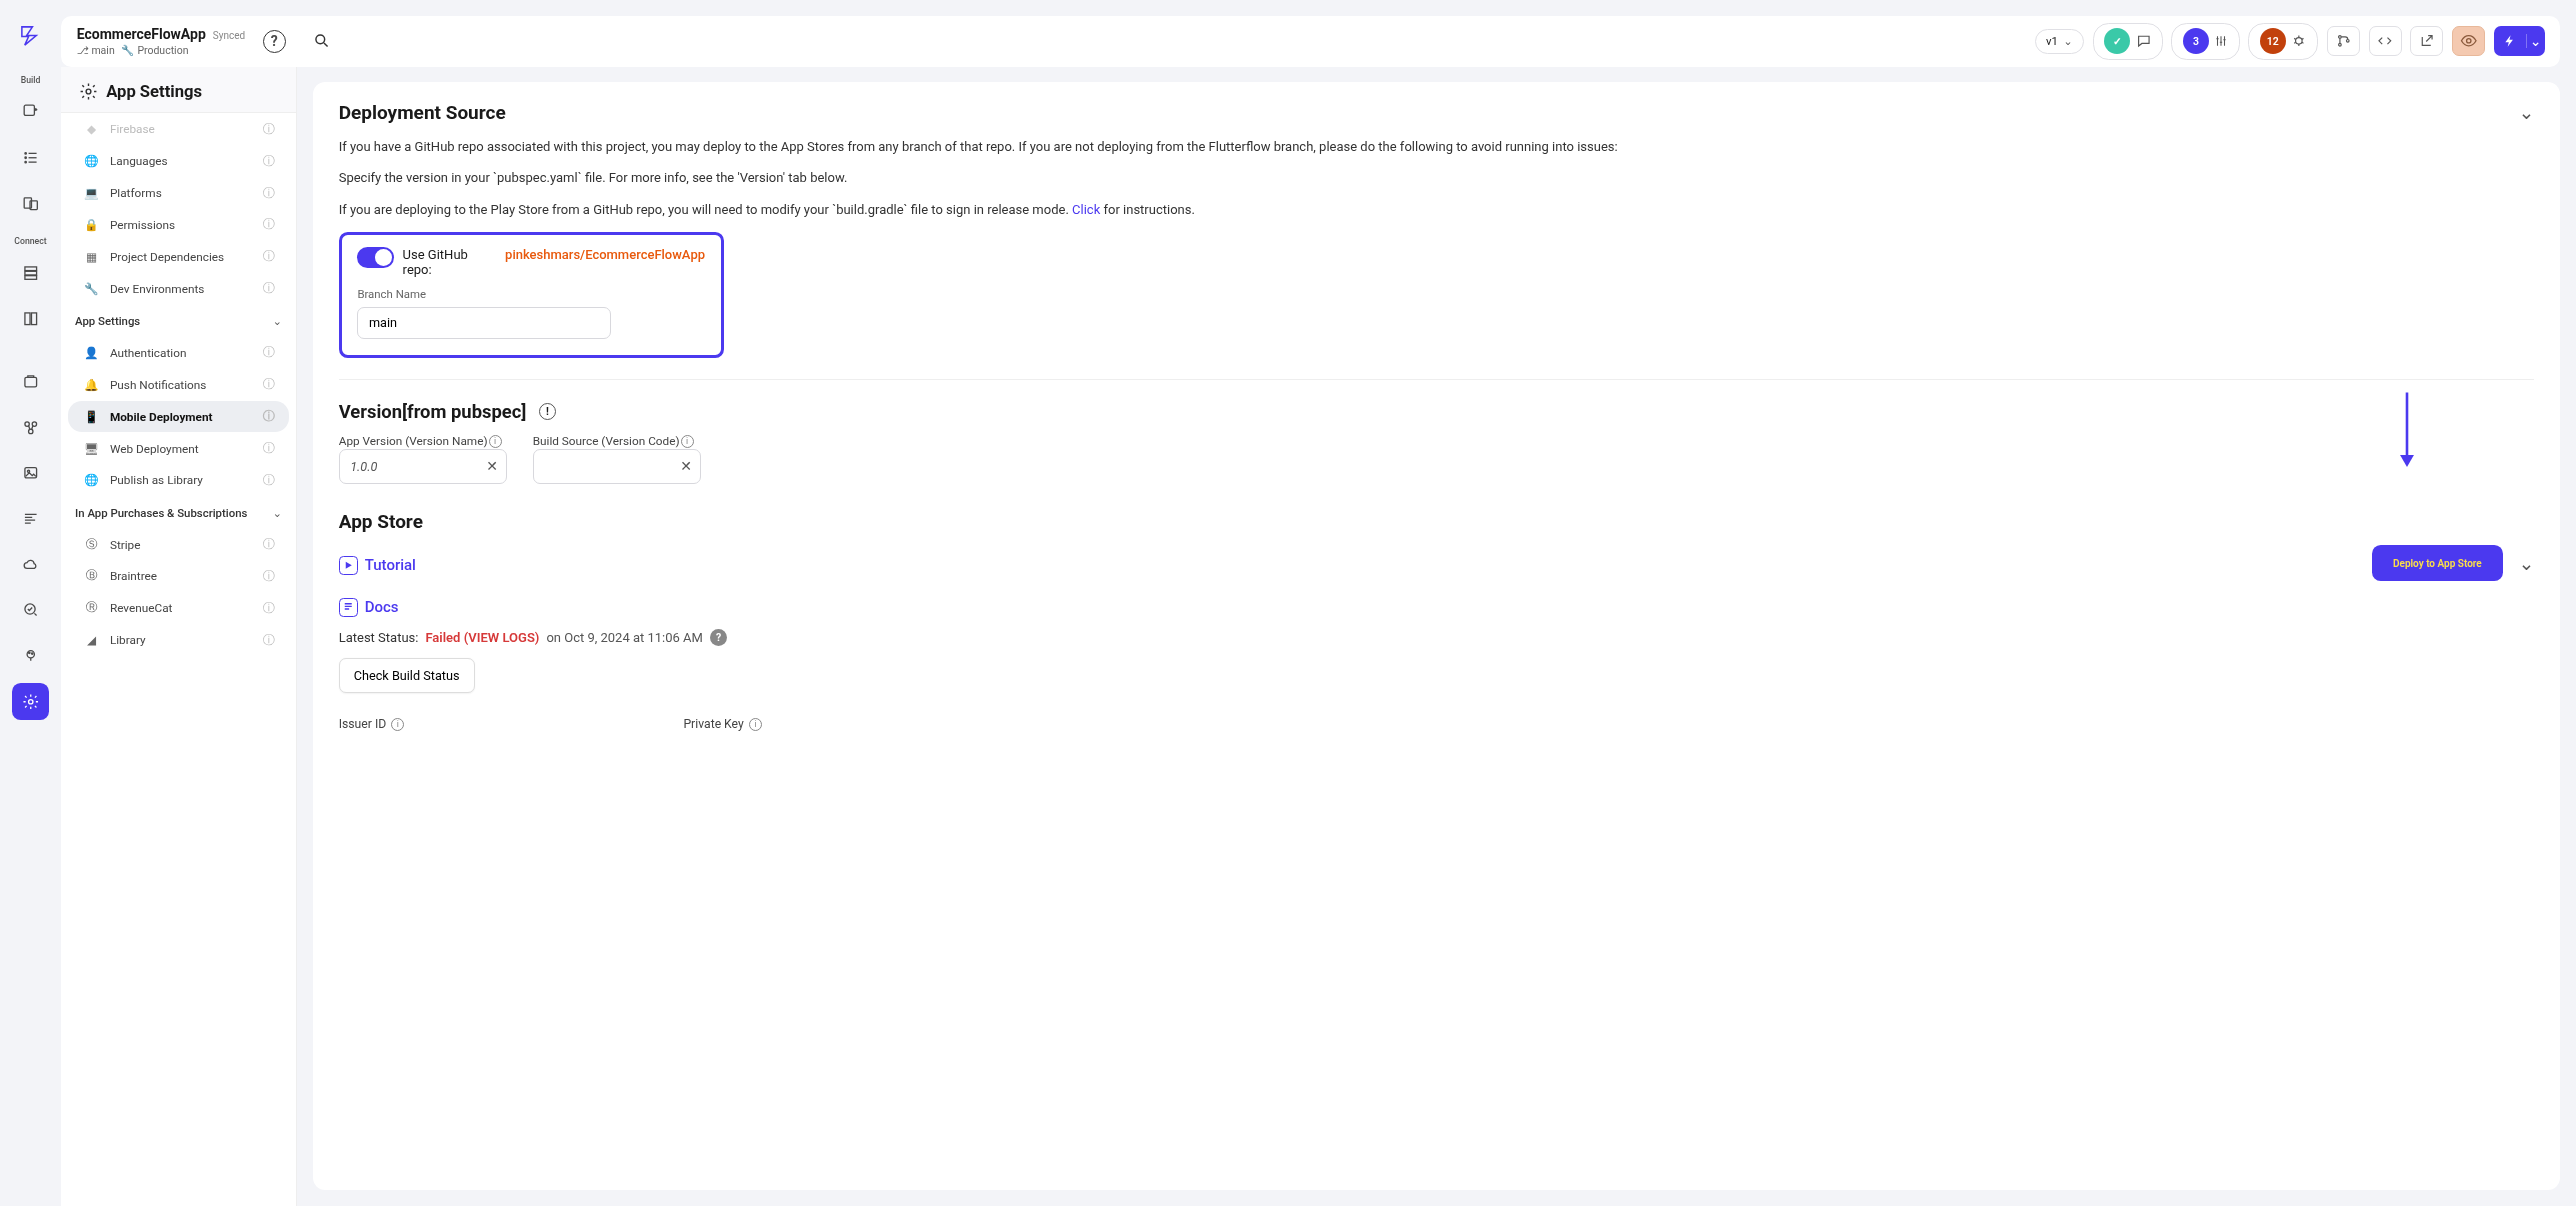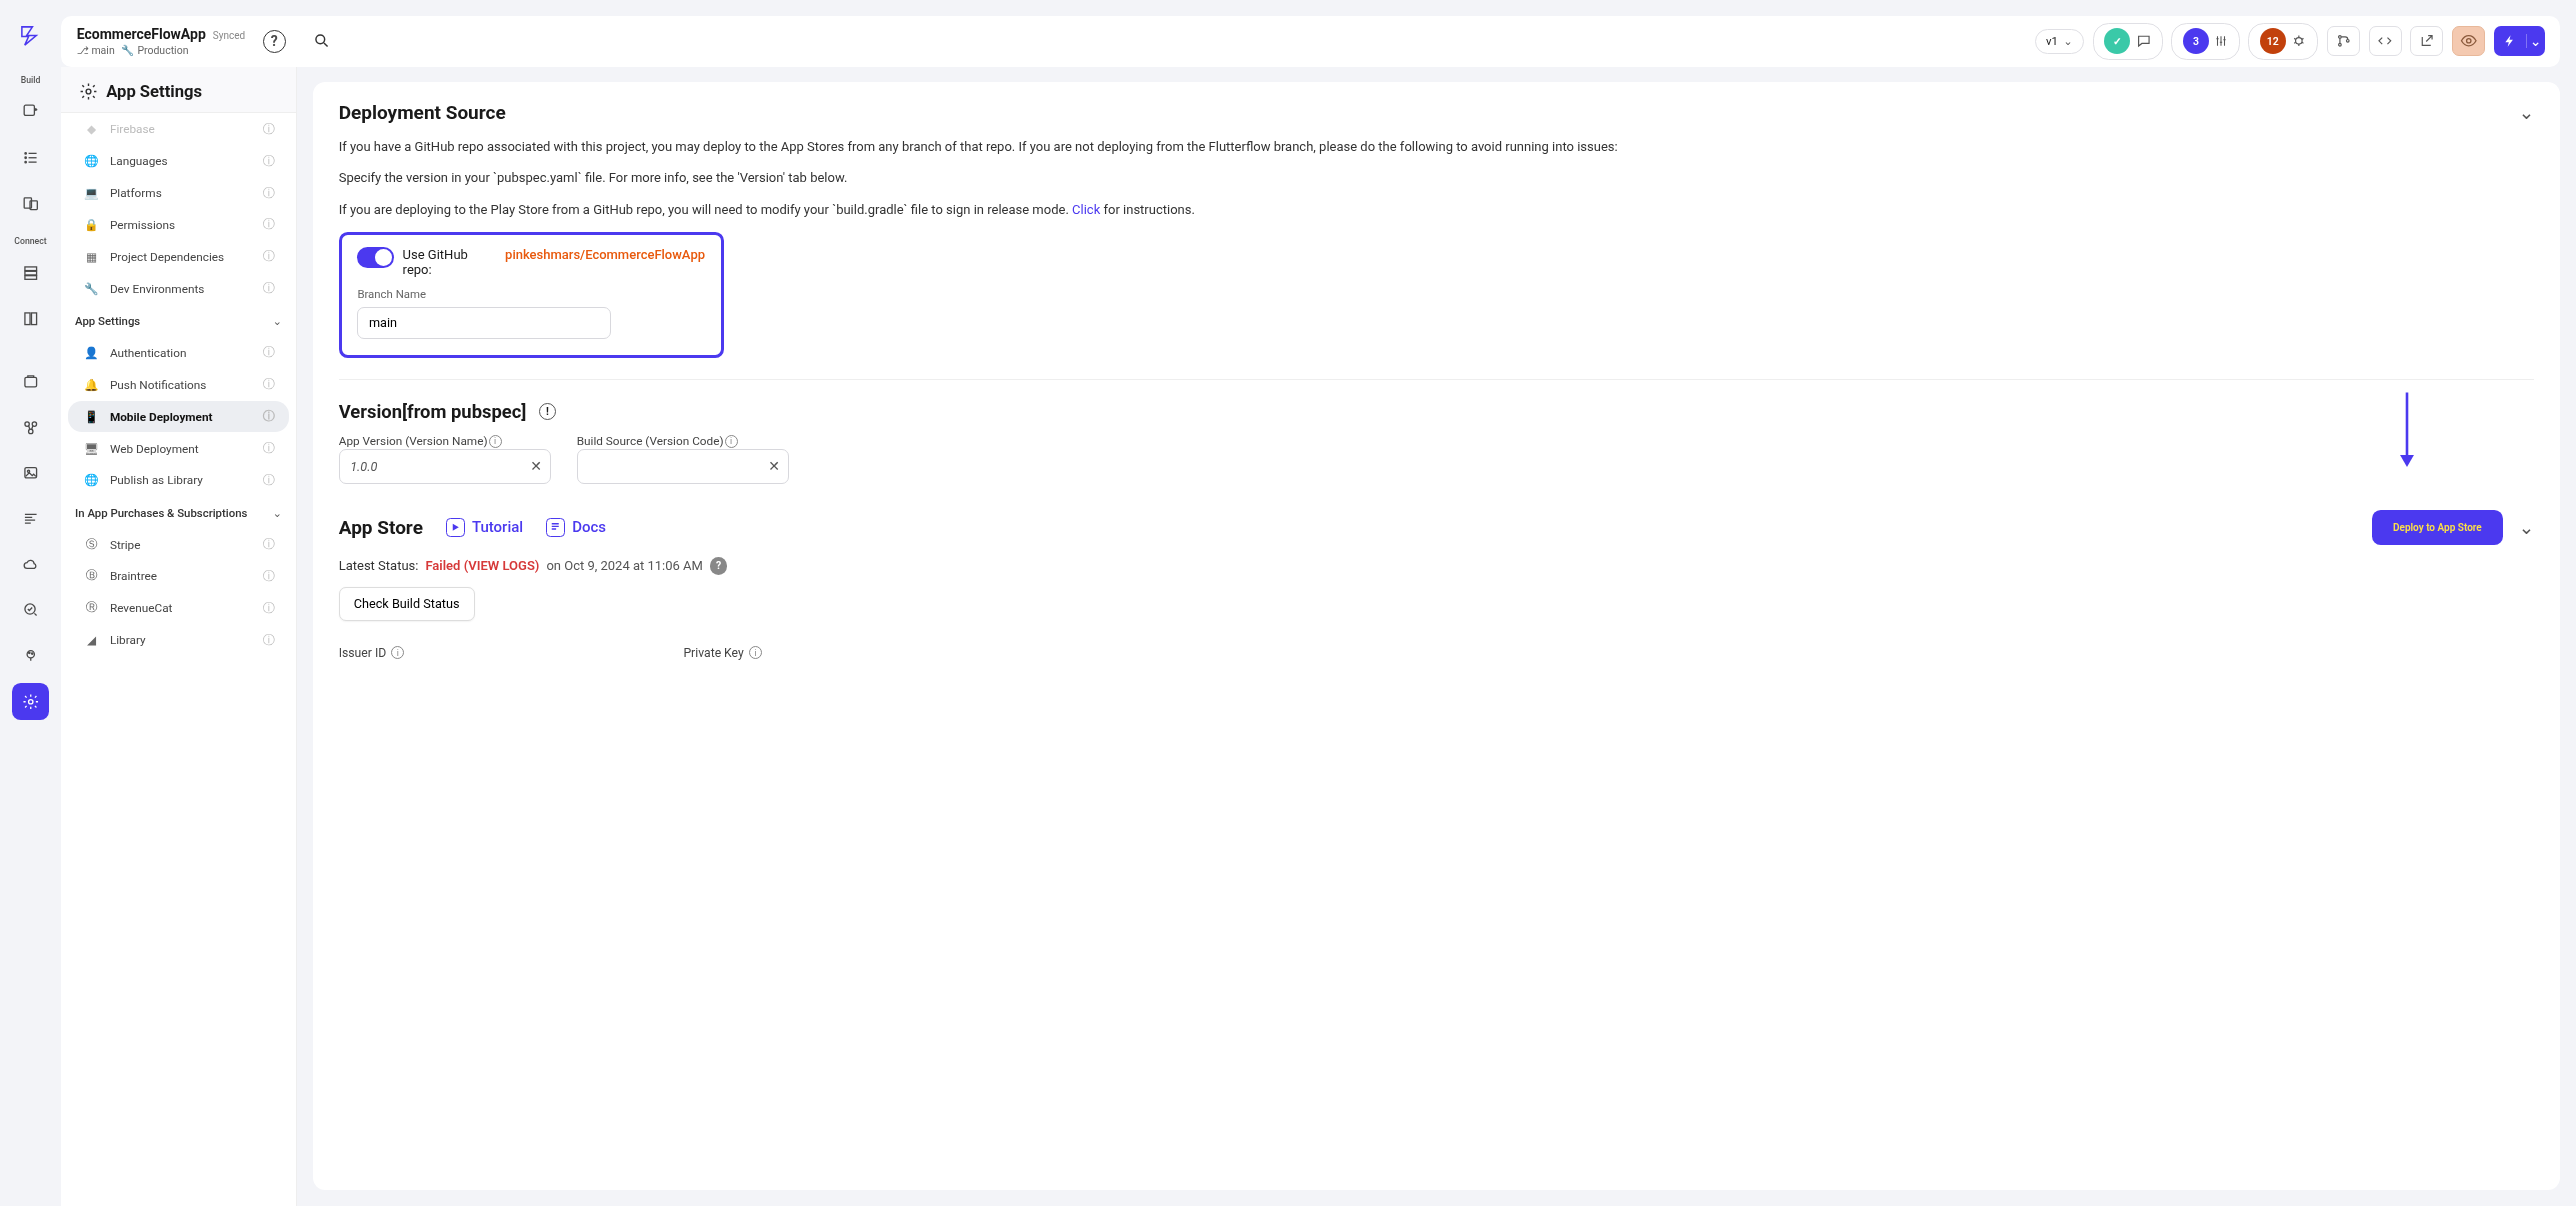--- a/index.html
+++ b/index.html
@@ -50,25 +50,25 @@
 .repo-name { color:#E8590C; font-weight:500;}
 .field-label { font-size:11.4px; color:#666; margin-top:10.5px; margin-bottom:5.2px;}
 .text-input { border:0.9px solid #d8d8dd; border-radius:7px; padding:7.9px 10.5px; font-size:12.7px; width:254px; background:#fff;}
 .divider { border:none; border-top:0.9px solid #eee; margin:21px 0;}
 .version-head { display:flex; align-items:center; gap:12.2px;}
 .version-title { font-size:18.4px; font-weight:700;}
 .info-circle { width:17.5px; height:17.5px; border:1.3px solid #555; border-radius:50%; display:flex; align-items:center; justify-content:center; font-size:10.5px; font-weight:700;}
 .fields-row { display:flex; gap:26px; margin-top:12.2px;}
 .field-group { display:flex; flex-direction:column;}
 .field-group label { font-size:11.8px; color:#444; margin-bottom:1px; display:flex; align-items:center; gap:1px;}
-.input-clear { position:relative; width:212px;}
+.input-clear { position:relative; width:168px;}
 .input-clear input { width:100%; border:0.9px solid #d8d8dd; border-radius:7px; padding:8.7px 28px 8.7px 10.5px; font-size:12.7px; font-style:italic; color:#555;}
 .clear-x { position:absolute; right:8.7px; top:50%; transform:translateY(-50%); color:#555; cursor:pointer; font-size:14px;}
 .appstore-row { display:flex; align-items:center; justify-content:space-between; margin-top:26px;}
-.appstore-left { display:flex; gap:23px;}
+.appstore-left { display:flex; gap:23px;flex-direction:column;}
 .appstore-title { font-size:19px; font-weight:700;}
 .tut-link { display:flex; align-items:center; gap:7px; color:#4B39EF; font-size:15px; font-weight:500; cursor:pointer;}
 .tut-icon { width:19px; height:19px; border:1.7px solid #4B39EF; border-radius:4.4px; display:flex; align-items:center; justify-content:center;}
 .deploy-btn { background:#4B39EF; color:#fde047; border:none; border-radius:8.7px; padding:12.2px 21px; font-size:10px; font-weight:600; cursor:pointer;}
 .appstore-right { display:flex; align-items:center; gap:15.7px;}
 .status-row { font-size:13px; color:#333; margin-top:12.2px; display:flex; align-items:center; gap:7px;}
 .status-failed { color:#D63939; font-weight:600; cursor:pointer;}
 .status-date { color:#555;}
 .help-q { width:17.5px; height:17.5px; background:#888; color:#fff; border-radius:50%; display:flex; align-items:center; justify-content:center; font-size:10.5px; font-weight:700;}
 .check-btn { border:0.9px solid #ddd; background:#fff; border-radius:7px; padding:8.7px 14px; font-size:12.7px; margin-top:12.2px; cursor:pointer; box-shadow:0 0.9px 1.7px rgba(0,0,0,0.05);}

